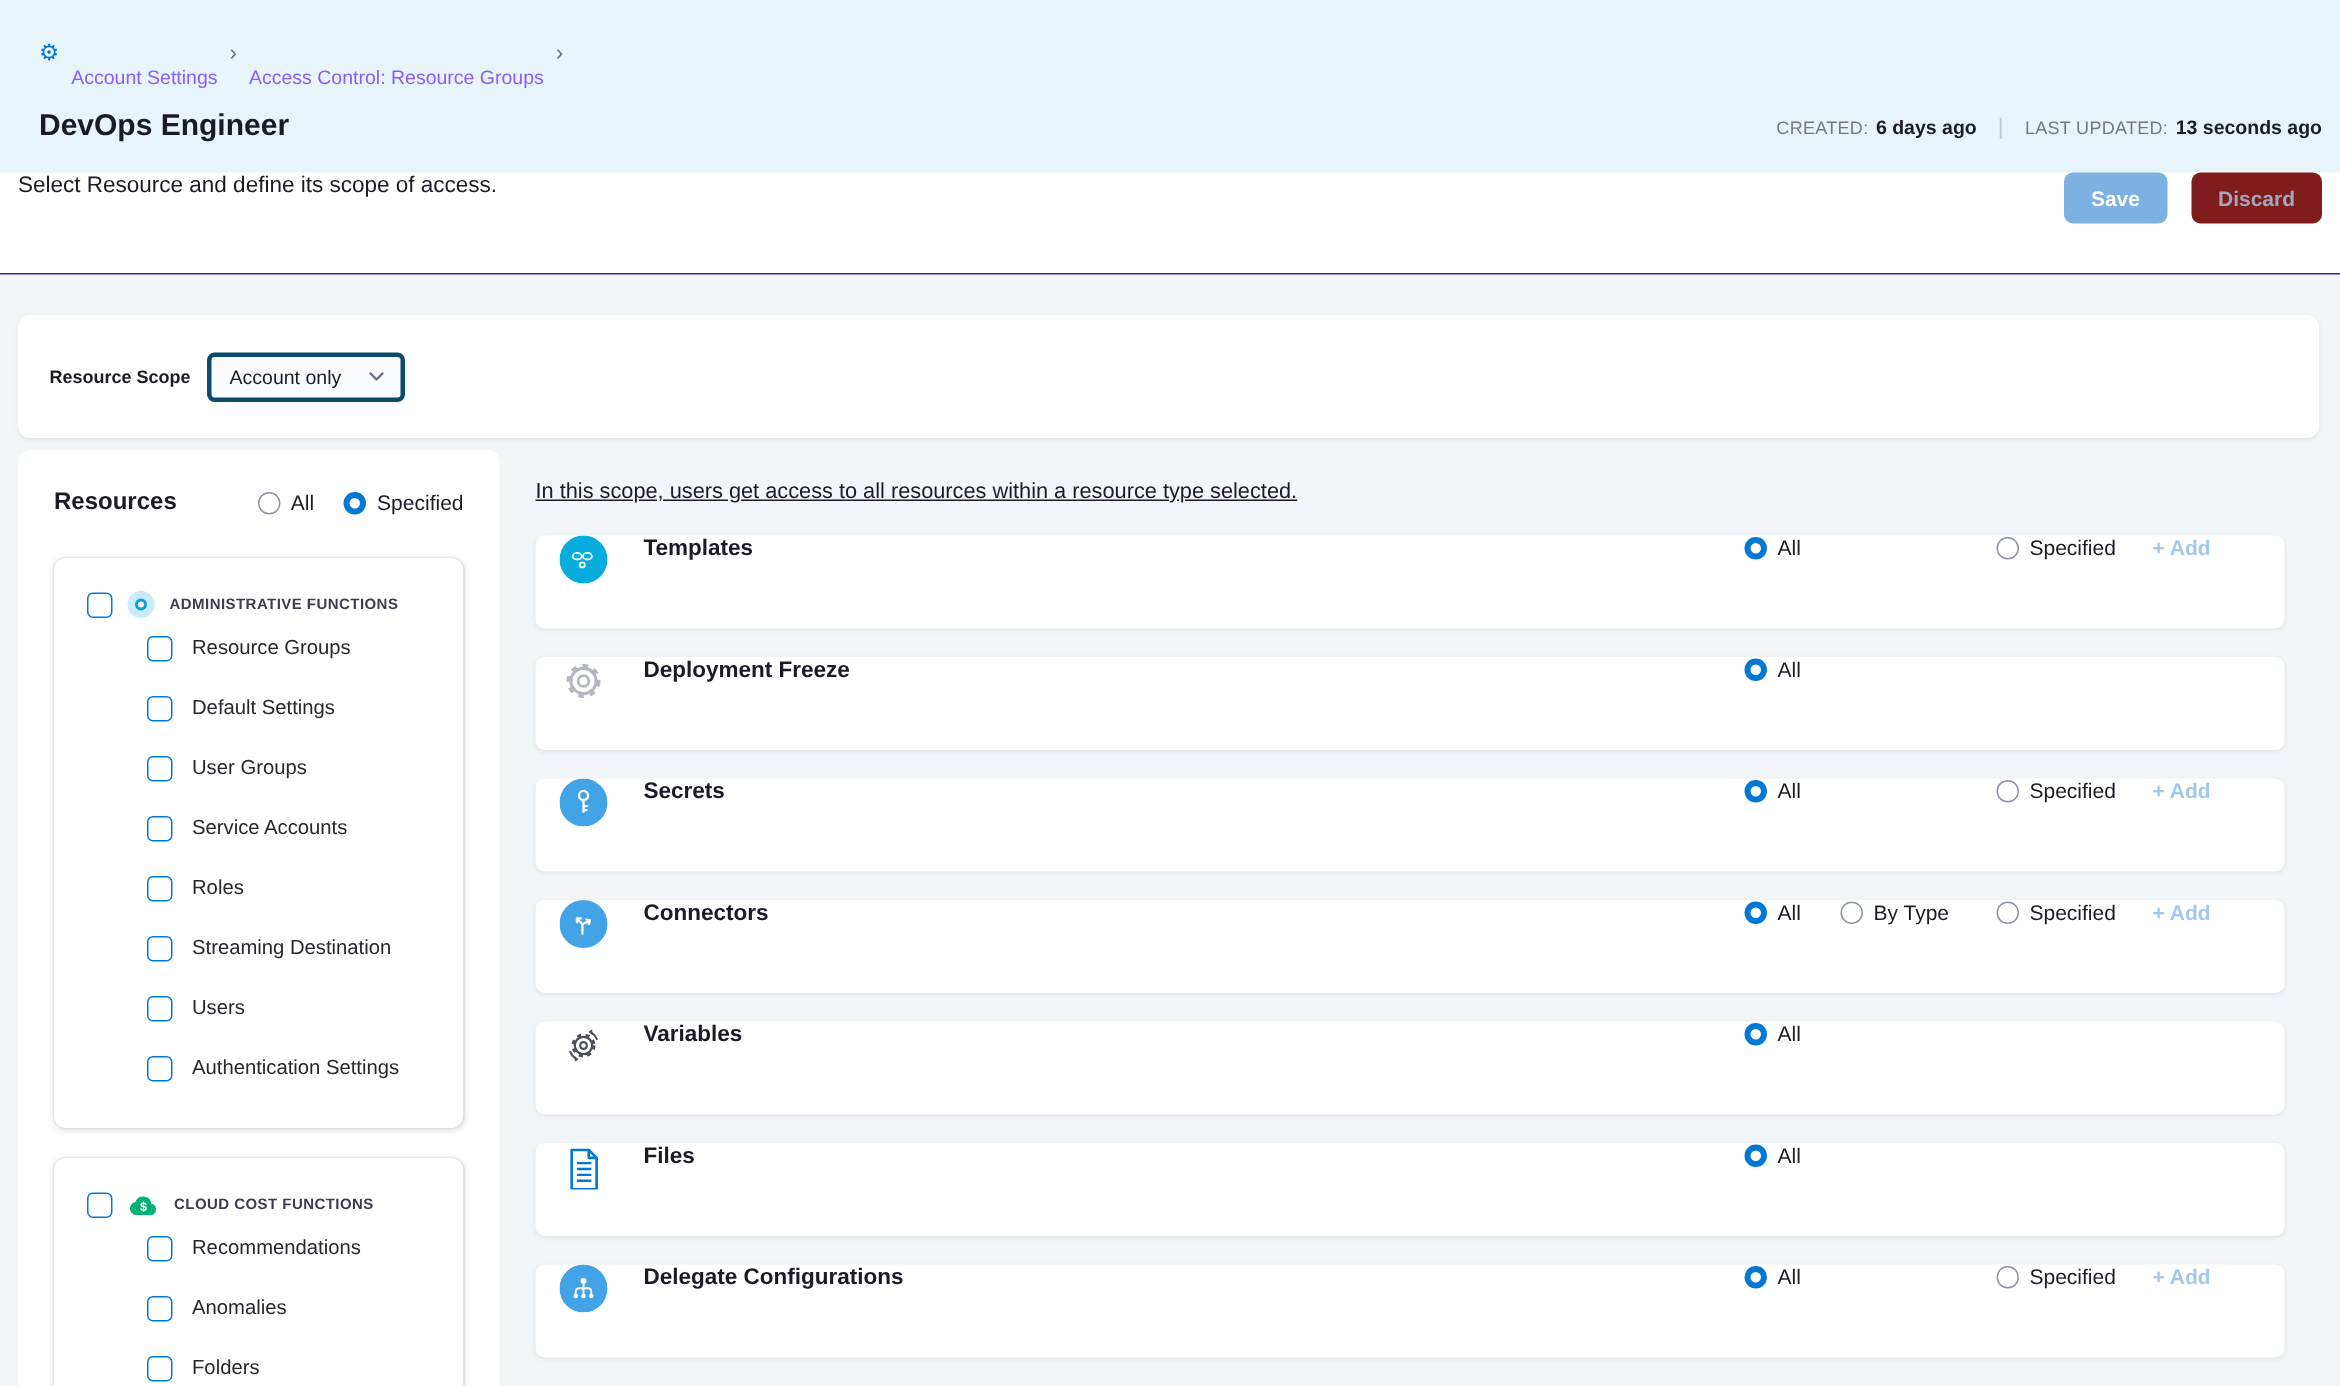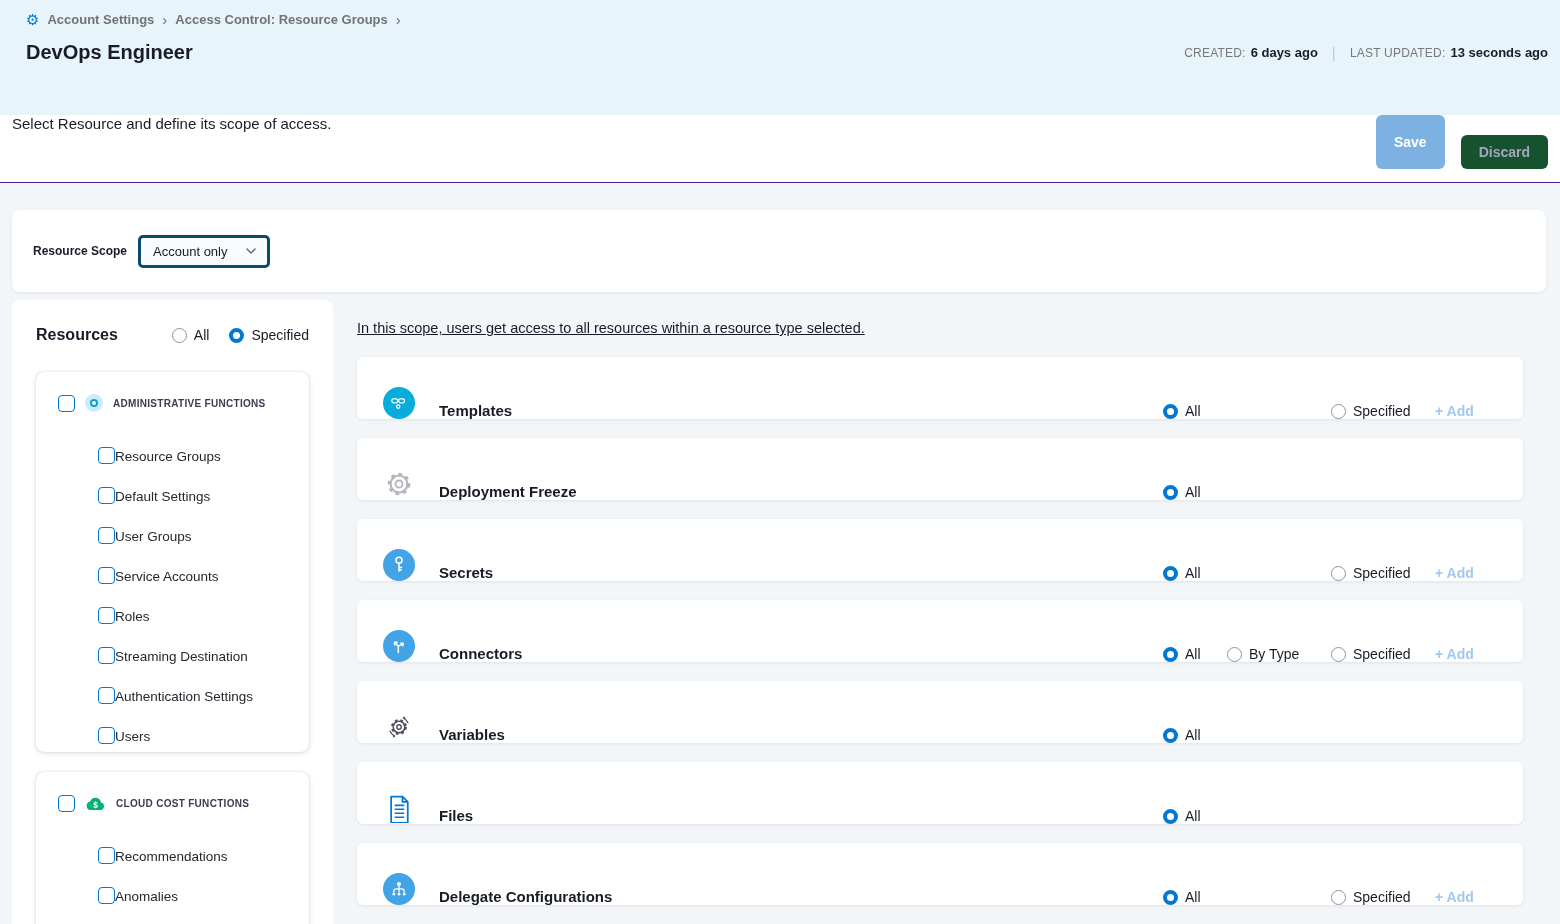--- a/index.html
+++ b/index.html
@@ -5,36 +5,36 @@
   * { margin:0; padding:0; box-sizing:border-box; }
   html,body { width:1560px; height:924px; overflow:hidden; }
   body {
     font-family:"Liberation Sans","DejaVu Sans",sans-serif;
     background:#f3f6f9; color:#1b1b28;
   }
   
   .page-header { background:#e7f5fa; height:115px; padding:12px 12px 0 26px; }
   .breadcrumb { display:flex; align-items:center; font-size:13px; }
   .breadcrumb .gear { color:#0278d5; font-size:15px; margin-right:8px; line-height:1; }
-  .breadcrumb a { color:#737373; text-decoration:none; font-weight:700; cursor:pointer; }
+  .breadcrumb a { color:#8b5cf6; text-decoration:none; font-weight:400; cursor:pointer;margin-top:32px; }
   .breadcrumb .sep { color:#6b6d85; margin:0 8px; font-size:15px; line-height:1; }
   .header-row { display:flex; align-items:center; justify-content:space-between; margin-top:14px; }
   .page-title { font-size:20px; font-weight:700; color:#1b1b28; }
   .timestamps { display:flex; align-items:center; font-size:12px; color:#77787d; letter-spacing:.2px; }
   .timestamps .val { color:#1b1b28; font-weight:700; font-size:13px; margin-left:5px; letter-spacing:0; }
   .timestamps .bar { color:#c3c5cc; margin:0 14px; font-size:15px; }
   
   .toolbar { background:#fff; height:68px; display:flex; align-items:flex-start;
              justify-content:space-between; padding:0 12px; border-bottom:1px solid #4c1d95; }
   .toolbar-desc { font-size:15px; color:#1b1b28; }
   .toolbar-actions { display:flex; gap:16px; }
   .btn { border:none; border-radius:6px; font-size:14px; font-weight:700;
          padding:9px 18px; cursor:pointer; font-family:inherit; }
   .btn-save { background:#7cb1e2; color:#fff; }
-  .btn-discard { background:#14532d; color:#a3a6bc;margin-top:20px; }
+  .btn-discard { background:#7f1d1d; color:#a3a6bc; }
   
   .scope-card { margin:27px 14px 0 12px; height:82px; background:#fff; border-radius:8px;
                 box-shadow:0 1px 3px rgba(96,97,112,.12); display:flex; align-items:center;
                 padding:0 21px; }
   .scope-label { font-size:12px; font-weight:700; margin-right:11px; }
   .scope-select { display:flex; align-items:center; justify-content:space-between;
                   width:132px; height:33px; border:3px solid #0c4a6e; border-radius:5px;
                   background:#fafbfd; padding:0 10px 0 12px; cursor:pointer; }
   .scope-select .sel-val { font-size:13px; font-weight:500; color:#1b1b28; }
   
@@ -51,33 +51,33 @@
   .radio-lbl { font-size:14px; color:#1b1b28; }
   .group-card { margin-top:28px; border-radius:8px; background:#fff;
                 box-shadow:0 0 1px rgba(40,41,61,.25), 0 1px 5px rgba(96,97,112,.22);
                 padding:14px 12px 8px 22px; }
   .group-card.second { margin-top:20px; }
   .group-head { display:flex; align-items:center; gap:10px; height:34px; }
   .checkbox { width:17px; height:17px; border:1.5px solid #0278d5; border-radius:4px;
               background:#fff; flex:none; cursor:pointer; }
   .group-label { font-size:10px; font-weight:700; color:#3b3c4e; letter-spacing:.3px; }
   .group-items { margin-left:40px; margin-top:4px; }
-  .group-item { display:flex; align-items:flex-end; height:40px; }
+  .group-item { display:flex; align-items:flex-start; gap:13px; height:40px; }
   .item-lbl { font-size:13.5px; color:#26272f; }
   .admin-icon { width:18px; height:18px; border-radius:50%; background:#c9ecfa;
                 display:flex; align-items:center; justify-content:center; flex:none; }
   .admin-icon i { display:block; width:8px; height:8px; border-radius:50%;
                   border:2.4px solid #0aa0dc; background:#fff; }
   
   .main { flex:1; padding:20px 37px 0 24px; }
   .scope-info { font-size:14.5px; color:#1b1b28;text-decoration:underline; }
   .rows { margin-top:21px; }
   .res-row { height:62px; background:#fff; border-radius:6px; margin-bottom:19px;
-             box-shadow:0 1px 3px rgba(96,97,112,.12); display:flex; align-items:flex-end;
-             padding:0 40px 0 26px; }
+             box-shadow:0 1px 3px rgba(96,97,112,.12); display:flex; align-items:flex-start;
+             padding:0 40px 0 16px; }
   .res-icon { width:32px; height:32px; flex:none; display:flex; align-items:center;
               justify-content:center; }
   .res-name { font-size:15px; font-weight:700; margin-left:24px; color:#1b1b28; }
   .controls { margin-left:auto; display:grid; grid-template-columns:64px 104px 104px 48px;
               align-items:center; }
   .c1{grid-column:1} .c2{grid-column:2} .c3{grid-column:3} .c4{grid-column:4}
   .add-link { font-size:14px; font-weight:700; color:#a3c8ee; text-decoration:none; cursor:pointer; }
 </style>
 </head>
 <body>
@@ -165,25 +165,25 @@
         <div class="group-item">
           <span class="checkbox"></span>
           <span class="item-lbl">Roles</span>
         </div>
         <div class="group-item">
           <span class="checkbox"></span>
           <span class="item-lbl">Streaming Destination</span>
         </div>
         <div class="group-item">
           <span class="checkbox"></span>
+          <span class="item-lbl">Users</span>
+        </div>
+        <div class="group-item">
+          <span class="checkbox"></span>
           <span class="item-lbl">Authentication Settings</span>
-        </div>
-        <div class="group-item">
-          <span class="checkbox"></span>
-          <span class="item-lbl">Users</span>
         </div>
       </div>
     </div>
 
     <div class="group-card second">
       <div class="group-head">
         <span class="checkbox"></span>
         <svg width="21" height="17" viewBox="0 0 24 18">
           <path d="M6.5 16.5A5 5 0 0 1 6 6.6 6.3 6.3 0 0 1 18.2 7.8 4.4 4.4 0 0 1 17.6 16.5z" fill="#03b178"></path>
           <text x="12.2" y="13.6" font-size="9.5" fill="#fff" text-anchor="middle" font-weight="bold" font-family="Liberation Sans, DejaVu Sans, sans-serif">$</text>

